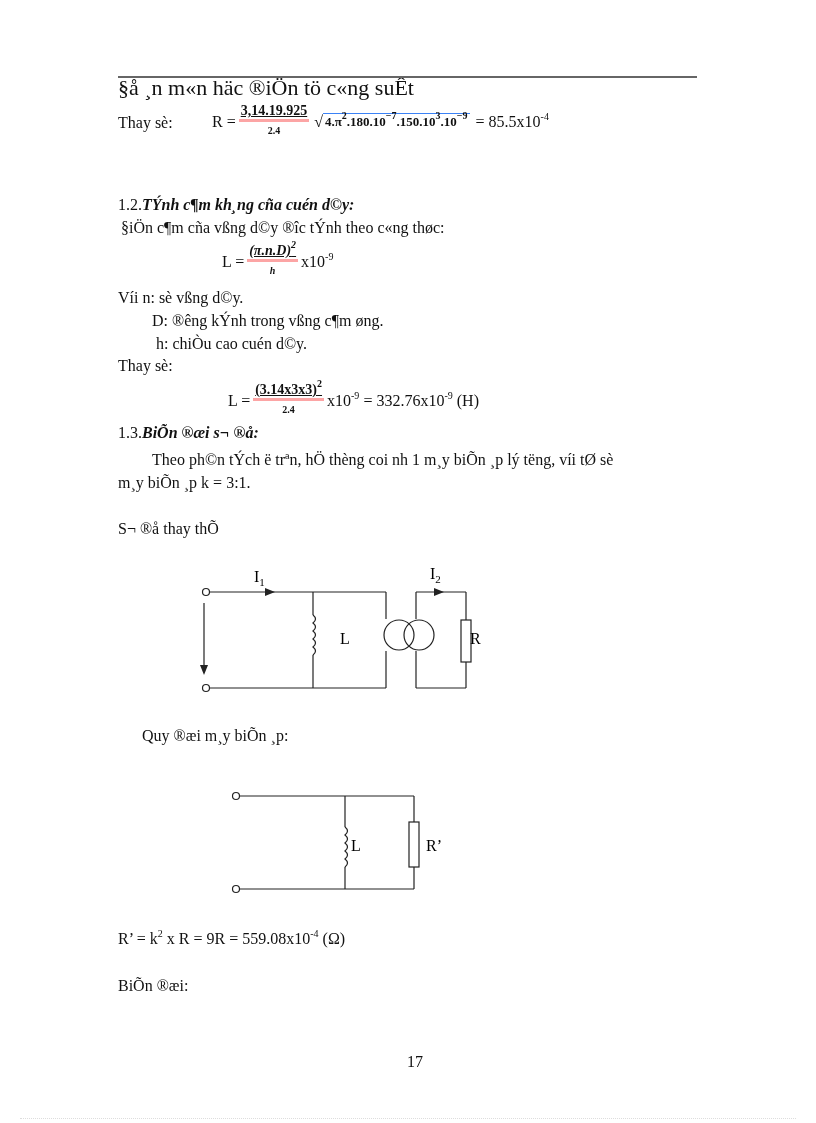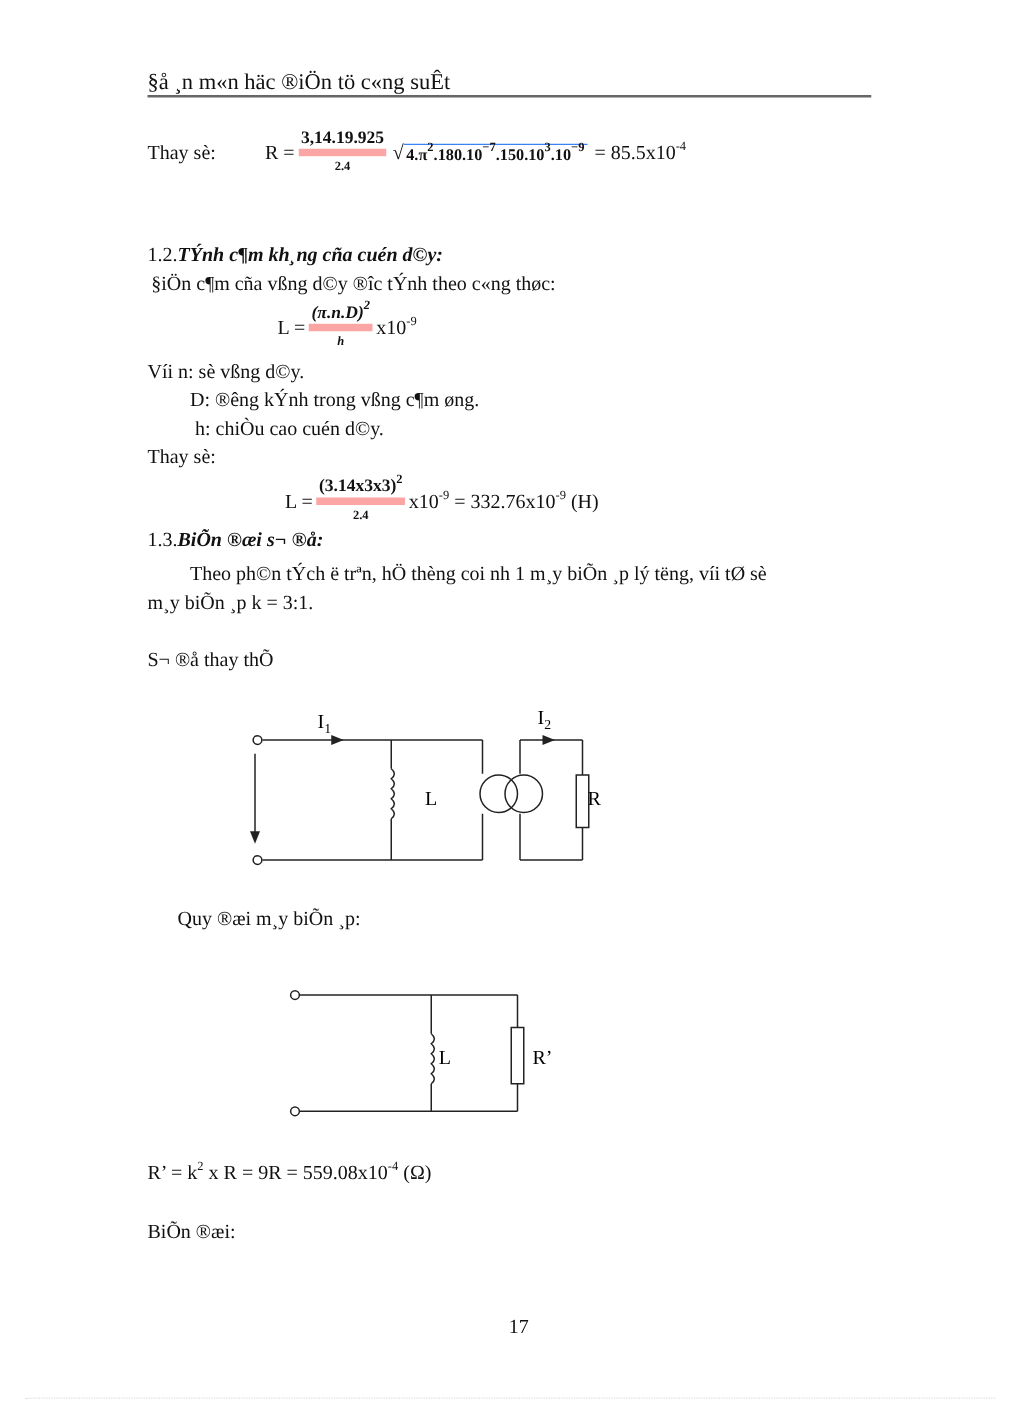--- a/index.html
+++ b/index.html
@@ -1,24 +1,24 @@
 <!DOCTYPE html>
 <html><head>
 <meta charset="utf-8">
 <style>
   html, body { margin:0; padding:0; }
   body { width:816px; height:1123px; background:#ffffff; position:relative; overflow:hidden;
          font-family:"Liberation Serif", serif; color:#111; }
   .abs { position:absolute; white-space:nowrap; }
   .t { font-size:16px; line-height:18px; }
-  .hdr { font-size:18px; }
+  .hdr { font-size:22px;margin-top:23px; }
   .rule { position:absolute; left:118px; top:76px; width:579px; height:2px; background:#666; }
   .bi { font-weight:bold; font-style:italic; }
   .frac { display:inline-flex; flex-direction:column; align-items:center; vertical-align:middle; margin:0 3px; }
-  .frac .num { font-weight:bold; font-size:14px; padding:0 2px; border-bottom:6px solid #fca5a5; line-height:16px; }
+  .frac .num { font-weight:bold; font-size:14px; padding:0 2px; border-bottom:3px solid #fca5a5; line-height:16px;text-decoration:underline; }
   .frac .den { font-weight:bold; font-size:10px; line-height:18px; }
   sup { font-size:10px; vertical-align:7px; line-height:0; }
   .sqrt { display:inline-block; border-top:1px solid #3b82f6; font-weight:bold; font-size:13px; padding:0 2px; line-height:16px; }
   .bottom-dots { position:absolute; left:20px; top:1118px; width:776px; height:0; border-top:1px dotted #ddd; }
   svg text { font-family:"Liberation Serif", serif; }
 </style>
 </head>
 <body>
 
 <div class="abs t hdr" style="left:118px; top:56px;">§å ¸n m«n häc ®iÖn tö c«ng suÊt</div>

